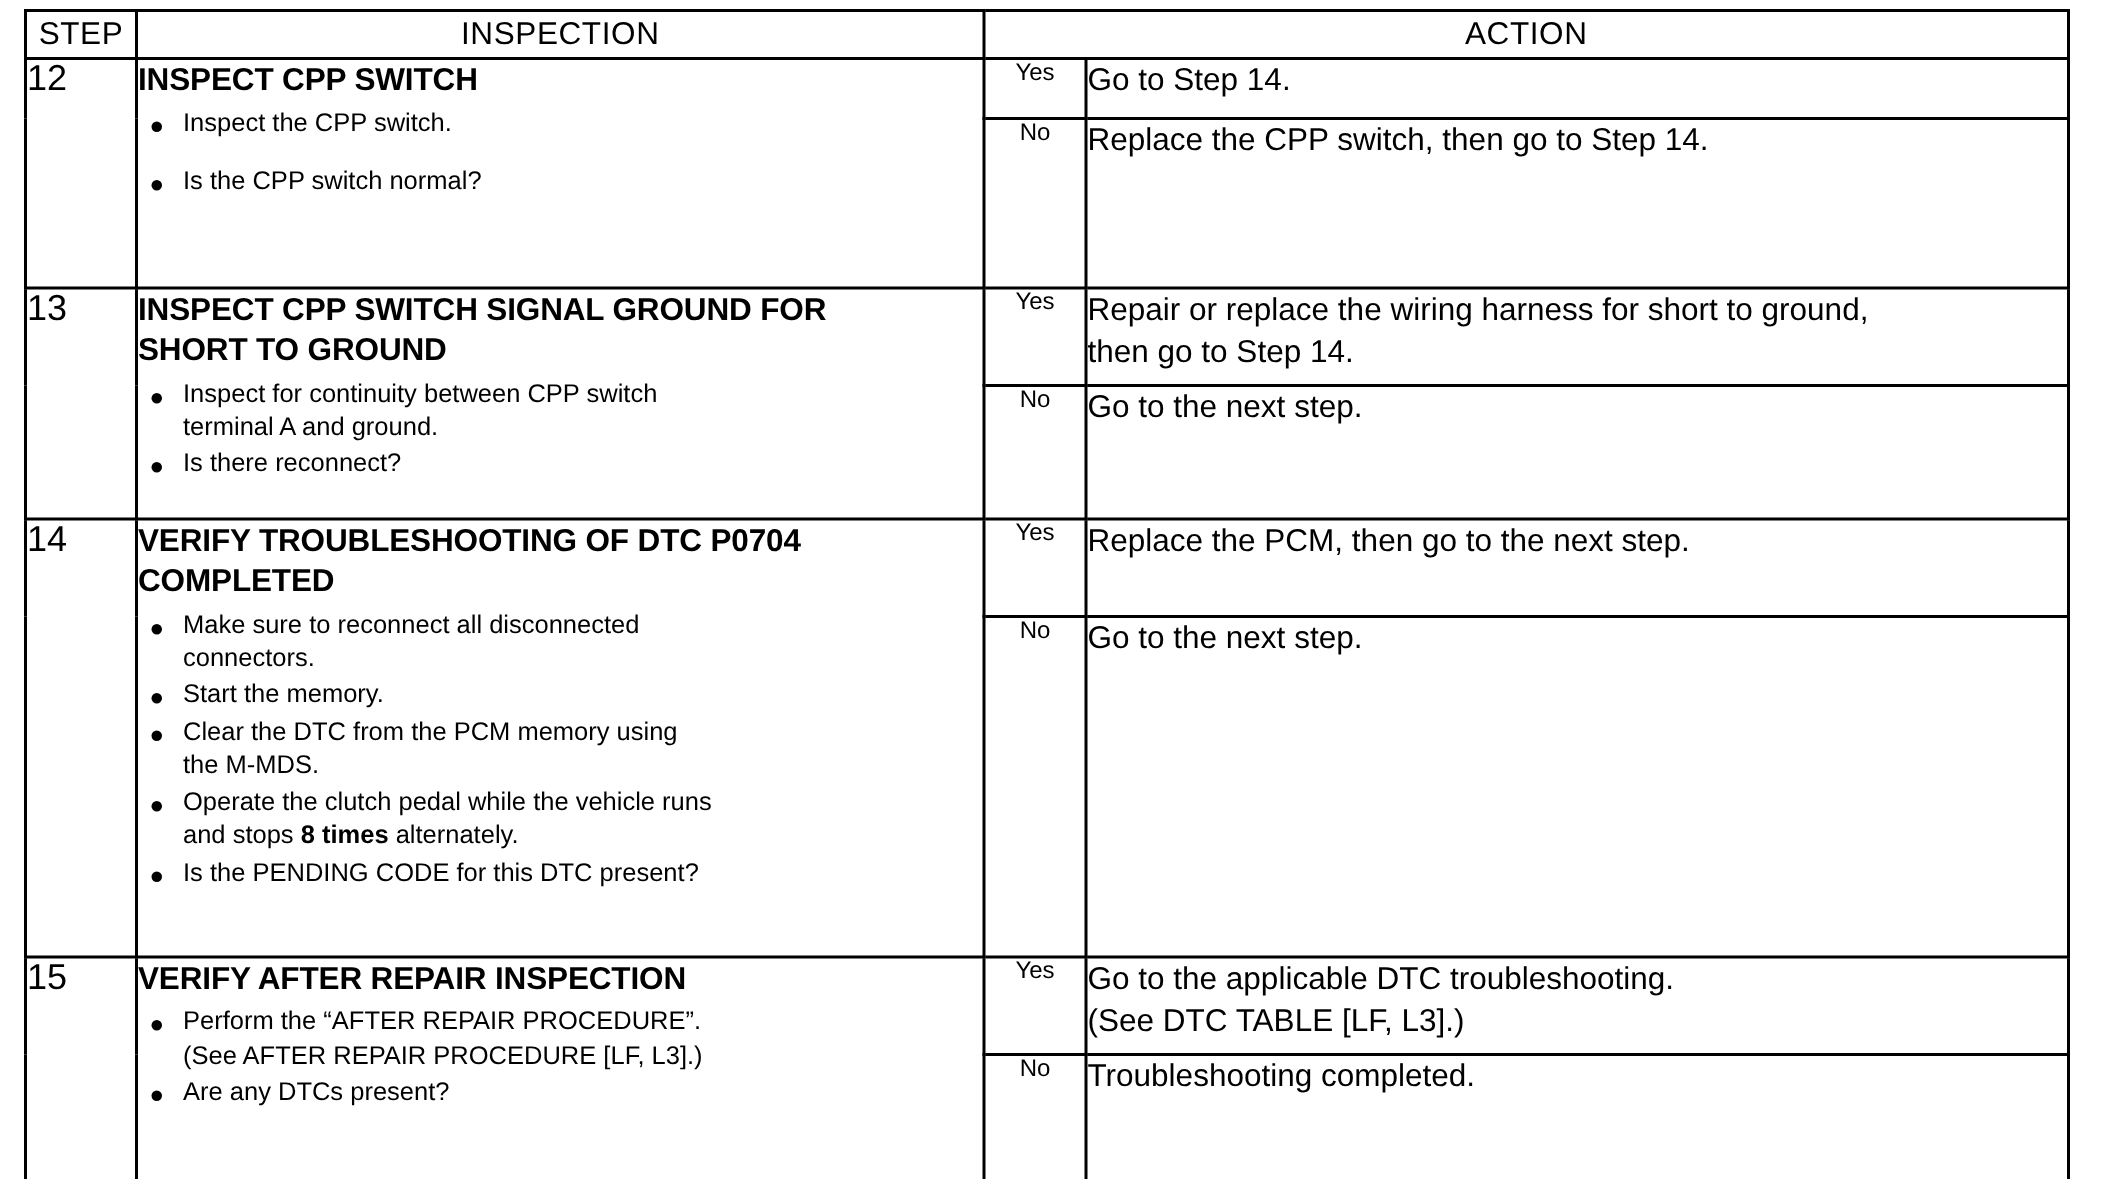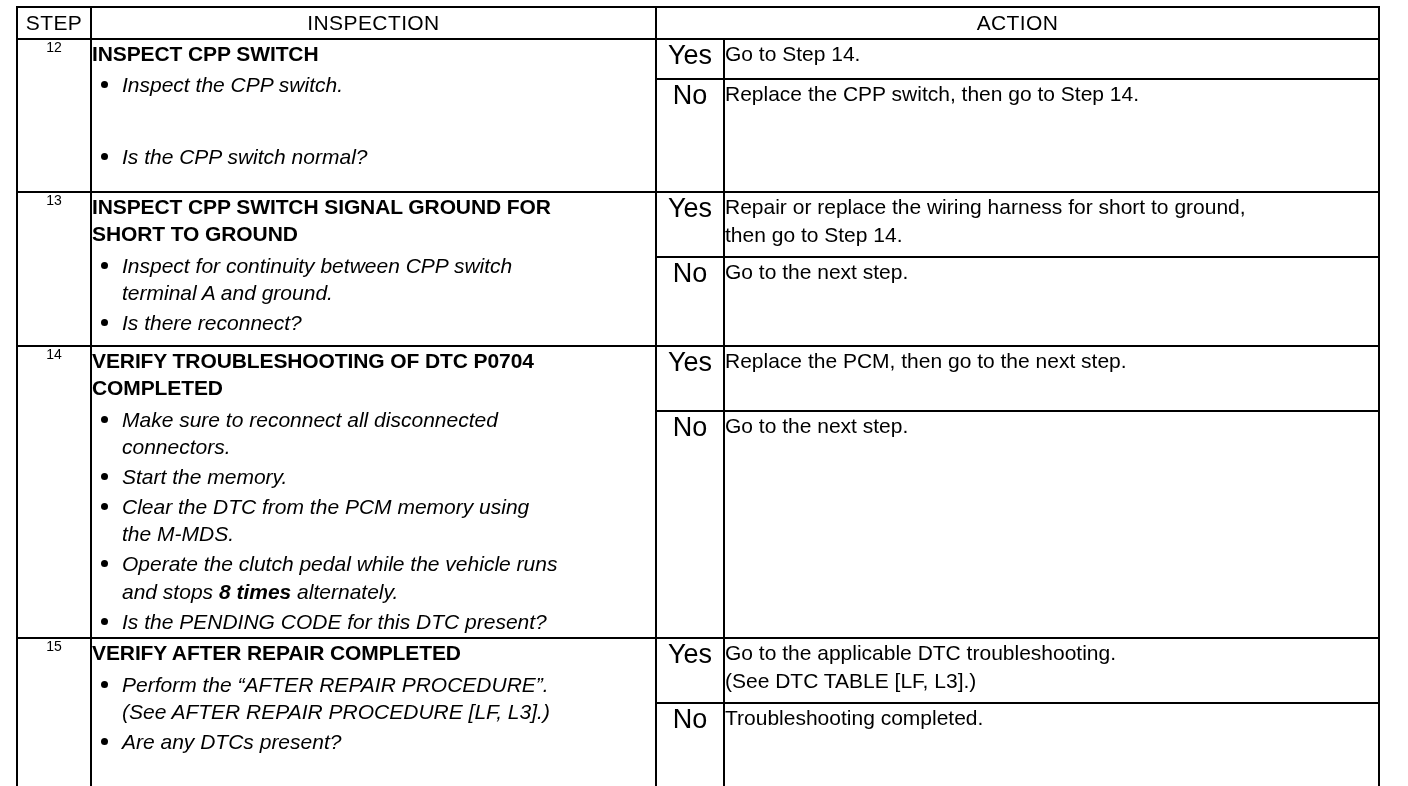--- a/index.html
+++ b/index.html
@@ -52,22 +52,21 @@
     text-align: center;
     font-weight: bold;
     font-size: 21px;
     letter-spacing: 0.4px;
     line-height: 30px;
     vertical-align: middle;
   }
 
   
   .step-cell {
-    text-align: center;
-    font-size: 14px;
+    font-size: 24px;
     padding-top: 7px;
     line-height: 1.1;
   }
 
   
   .insp-cell {
     padding: 6px 6px 8px 10px;
   }
   .insp-title {
     font-weight: bold;
@@ -78,42 +77,41 @@
   }
   ul.bullets {
     list-style: none;
     margin: 4px 0 0 0;
     padding: 0;
   }
   ul.bullets li {
     position: relative;
     padding-left: 30px;
     margin-bottom: 2px;
-    font-size: 21px;
+    font-size: 17px;
     line-height: 1.32;
     white-space: pre-line;
-    font-style: italic;
   }
   ul.bullets li .dot {
     position: absolute;
     left: 9px;
     top: 10px;
     width: 7px;
     height: 7px;
     background: #000;
     border-radius: 50%;
   }
-  ul.bullets li.gap-before { margin-top: 44px; }
+  ul.bullets li.gap-before { margin-top: 16px; }
   ul.bullets li.gap-before-sm { }
   ul.bullets li b { font-weight: bold; }
 
   
   .yn-cell {
     text-align: center;
-    font-size: 27px;
+    font-size: 16px;
     padding-top: 6px;
     line-height: 1.15;
   }
 
   
   .act-cell {
     padding: 6px 8px 8px 10px;
     font-size: 21px;
     line-height: 1.32;
     white-space: pre-line;
@@ -205,21 +203,21 @@
         <td class="act-cell">Replace the PCM, then go to the next step.</td>
       </tr>
       <tr class="r14b">
         <td class="yn-cell">No</td>
         <td class="act-cell">Go to the next step.</td>
       </tr>
 
       <tr class="r15a">
         <td class="step-cell" rowspan="2">15</td>
         <td class="insp-cell" rowspan="2">
-          <div class="insp-title">VERIFY AFTER REPAIR COMPLETED</div>
+          <div class="insp-title">VERIFY AFTER REPAIR INSPECTION</div>
           <ul class="bullets">
             <li><span class="dot"></span><span>Perform the “AFTER REPAIR PROCEDURE”.
    (See AFTER REPAIR PROCEDURE [LF, L3].)</span></li>
             <li class="gap-before-sm"><span class="dot"></span><span>Are any DTCs present?</span></li>
           </ul>
         </td>
         <td class="yn-cell">Yes</td>
         <td class="act-cell">Go to the applicable DTC troubleshooting.
  (See DTC TABLE [LF, L3].)</td>
       </tr>

